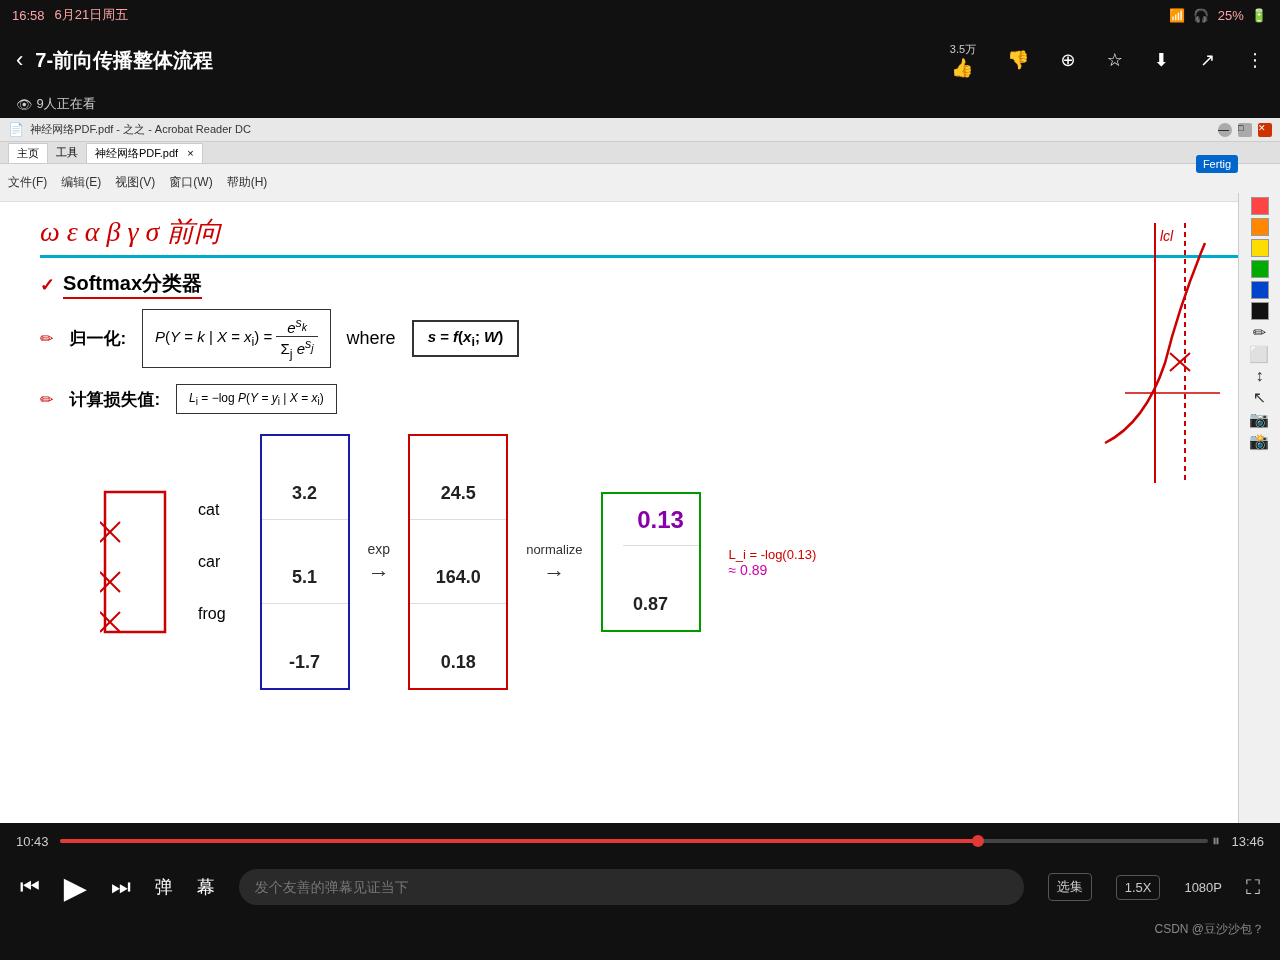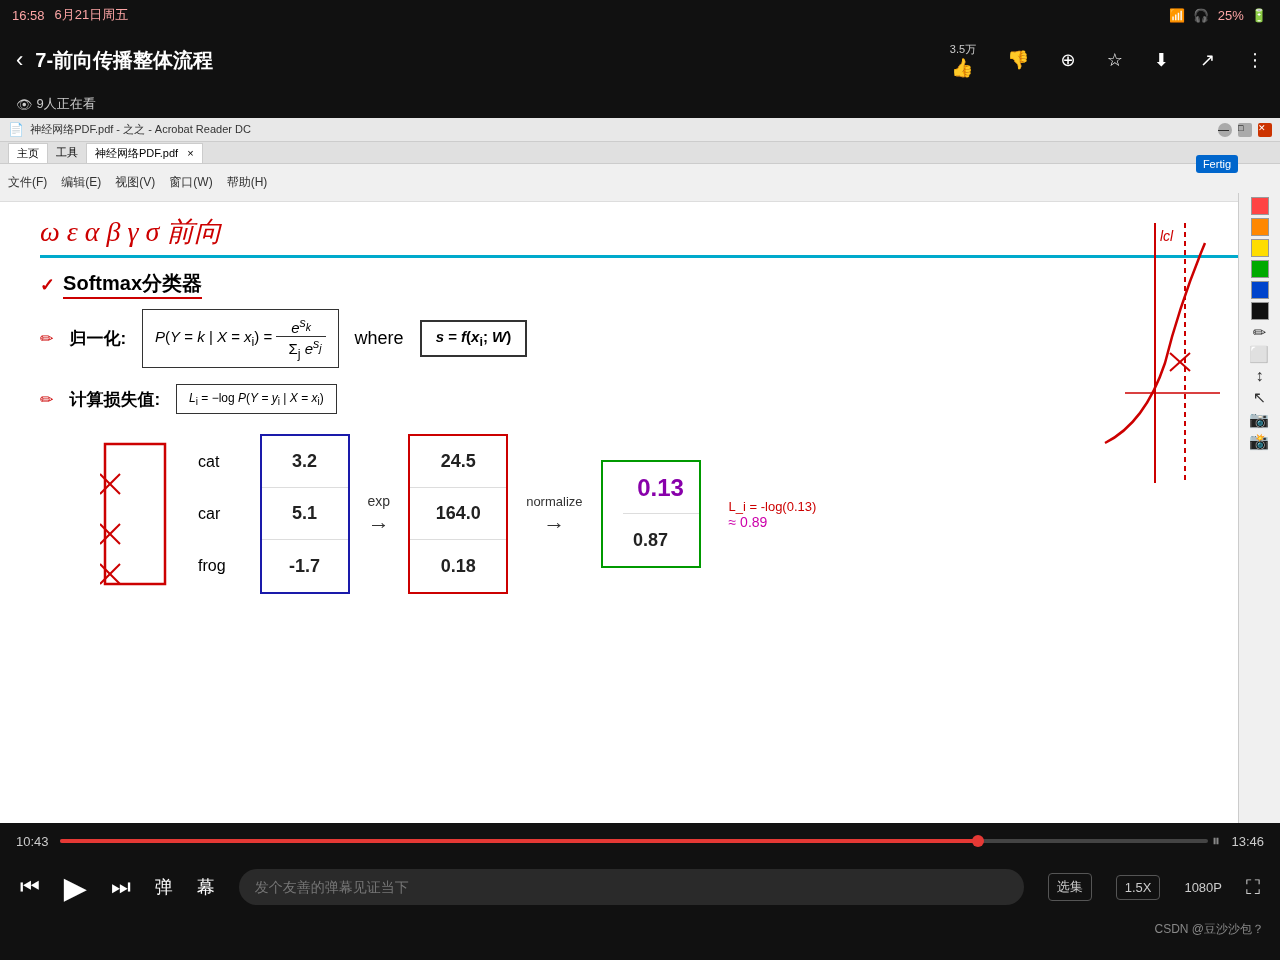--- a/index.html
+++ b/index.html
@@ -259,21 +259,21 @@
     }
     .arrow-right { font-size: 22px; color: #333; }
 
     
     .cell-highlight {
       color: #8800aa;
       font-size: 24px;
       font-weight: bold;
       margin-left: 20px;
     }
-    .cell-normal { color: #222; }
+    .cell-normal { color: #222; margin-top: 32px; }
 
     
     .video-controls {
       position: absolute;
       bottom: 0; left: 0; right: 0;
       height: 137px;
       background: #111;
       z-index: 100;
     }
     .progress-bar-area {
@@ -547,21 +547,21 @@
         <span class="underline-red">Softmax分类器</span>
       </div>
 
       <div class="formula-row">
         <span class="pencil-icon">✏</span>
         <span style="font-size:17px;font-weight:bold;">归一化:</span>
         <div class="formula-box">
           <i>P</i>(<i>Y</i> = <i>k</i> | <i>X</i> = <i>x</i><sub>i</sub>) = 
           <span style="display:inline-block;text-align:center;vertical-align:middle;">
             <span style="display:block;border-bottom:1px solid #333;padding:0 4px;"><i>e</i><sup><i>s<sub>k</sub></i></sup></span>
-            <span style="display:block;padding:0 4px;margin-left:8px;">Σ<sub>j</sub> <i>e</i><sup><i>s<sub>j</sub></i></sup></span>
+            <span style="display:block;padding:0 4px;">Σ<sub>j</sub> <i>e</i><sup><i>s<sub>j</sub></i></sup></span>
           </span>
         </div>
         <span style="font-size:18px;">where</span>
         <div class="formula-box2">
           <b><i>s</i> = <i>f</i>(<i>x</i><sub>i</sub>; <i>W</i>)</b>
         </div>
       </div>
 
       <div class="formula-row" style="margin-top:16px;">
         <span class="pencil-icon">✏</span>

